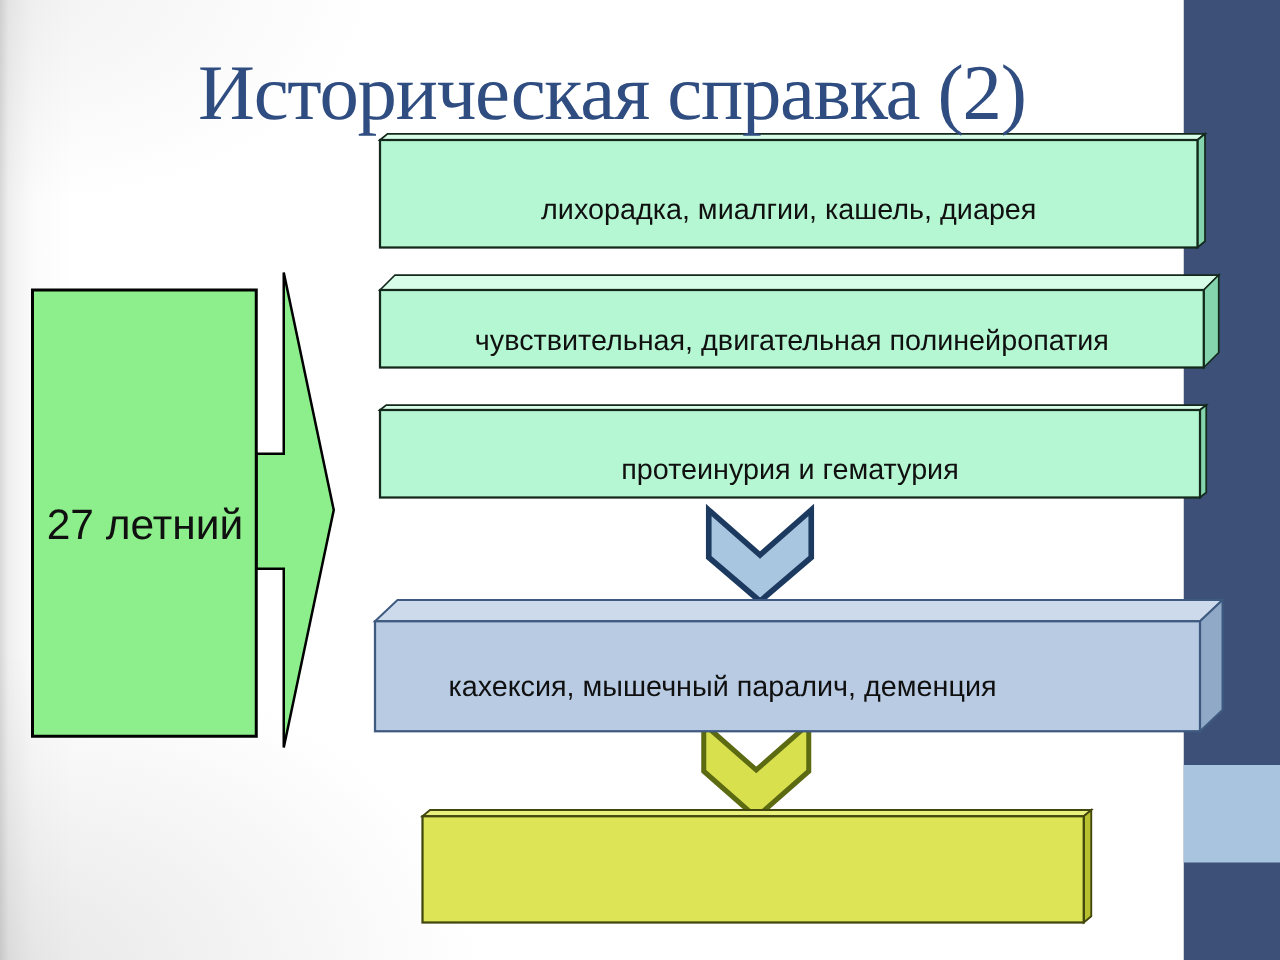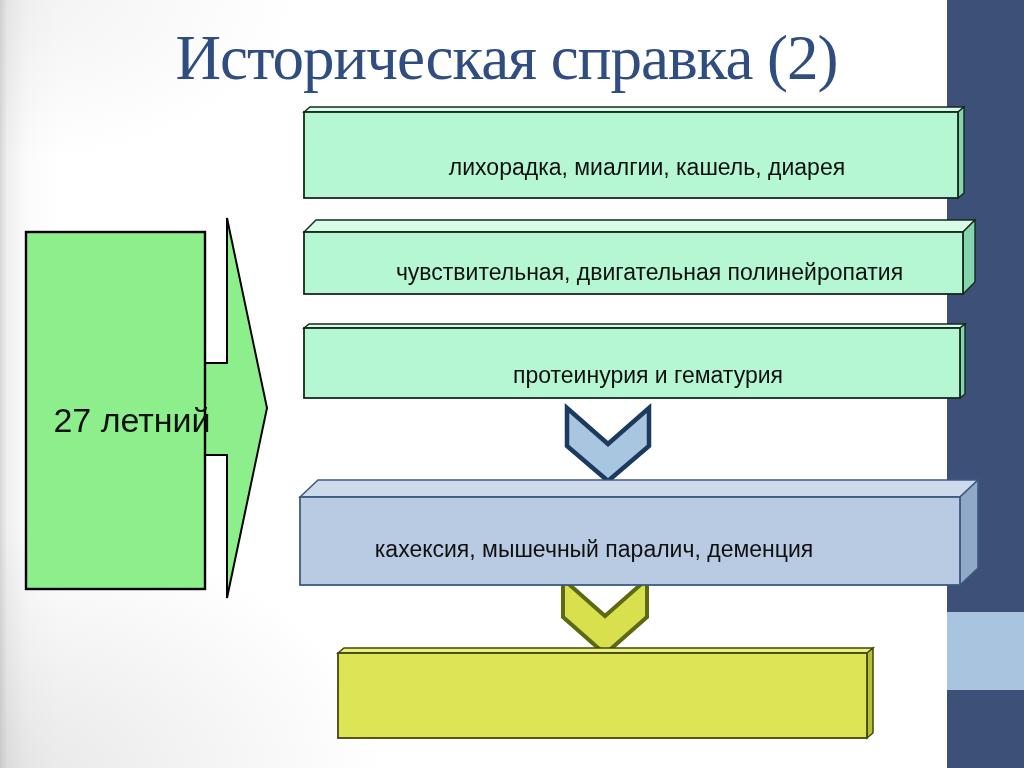--- a/index.html
+++ b/index.html
@@ -7,28 +7,28 @@
   .slide{
     position:relative;width:1024px;height:768px;
     background:
       radial-gradient(ellipse 620px 420px at 0% 102%, rgba(120,120,120,0.18), rgba(120,120,120,0) 62%),
       radial-gradient(ellipse 500px 300px at 0% -2%, rgba(120,120,120,0.10), rgba(120,120,120,0) 60%),
       linear-gradient(90deg,#d8d8d8 0px,#efefef 7px,#fbfbfb 26px,#ffffff 60px);
   }
   .right-bar{position:absolute;top:0;right:0;width:77px;height:768px;z-index:1;}
   .right-bar-block{position:absolute;left:0;width:77px;top:612px;height:78px;}
   .slide-title{
-    position:absolute;top:22px;left:0;width:947px;margin:0;z-index:3;
+    position:absolute;top:22px;left:0;width:947px;margin:16px;z-index:3;
     text-align:center;font-family:"Liberation Serif","DejaVu Serif",serif;
-    font-weight:500;font-size:63px;letter-spacing:-1px;padding-left:33px;
+    font-weight:500;font-size:63px;letter-spacing:-1px;
   }
   .diagram-svg{position:absolute;top:0;left:0;z-index:2;}
   .lbl{
     position:absolute;z-index:4;display:flex;align-items:center;justify-content:center;
-    text-align:center;color:#101010;font-size:23px;line-height:1.15;pointer-events:none;margin-left:16px;
+    text-align:center;color:#101010;font-size:23px;line-height:1.15;pointer-events:none;
   }
   .lbl-step1{left:304px;top:112px;width:654px;height:86px;transform:translateY(12px);}
   .lbl-step2{left:304px;top:232px;width:659px;height:62px;transform:translateY(9px);}
   .lbl-step3{left:304px;top:328px;width:656px;height:70px;transform:translateY(12px);}
   .lbl-step4{left:300px;top:497px;width:556px;height:88px;transform:translateY(8px);}
   .lbl-step5{left:338px;top:653px;width:529px;height:85px;font-weight:bold;font-size:24px;}
   .lbl-patient{left:26px;top:232px;width:180px;height:357px;flex-direction:row;font-size:34px;line-height:1.28;transform:translateY(10px);}
 </style>
 </head>
 <body>

